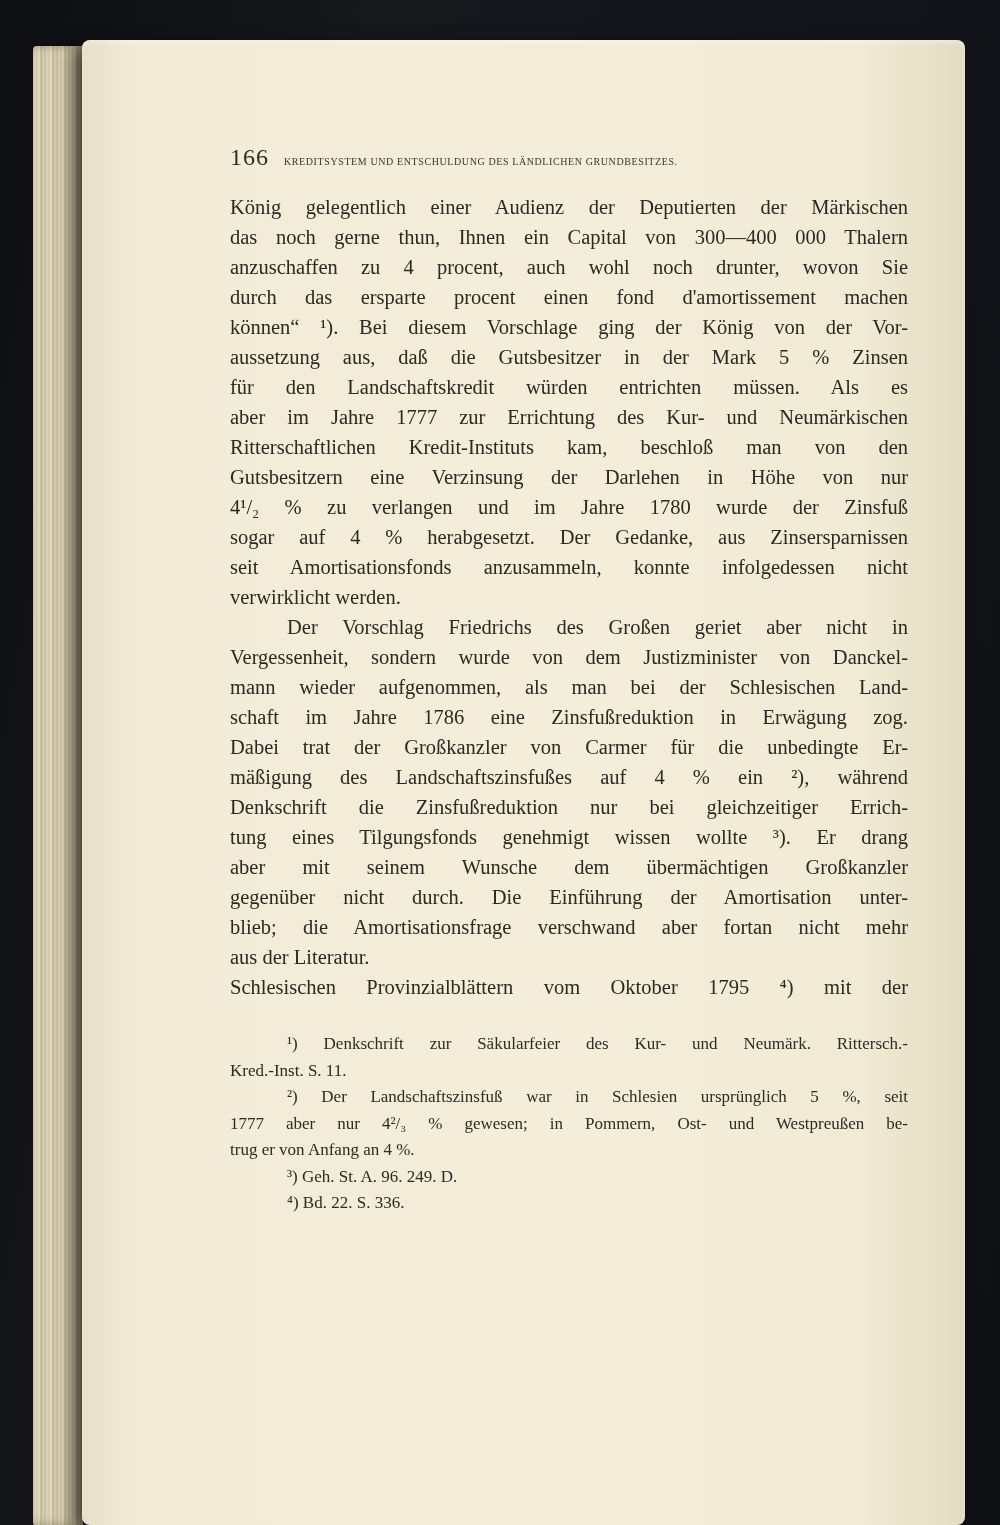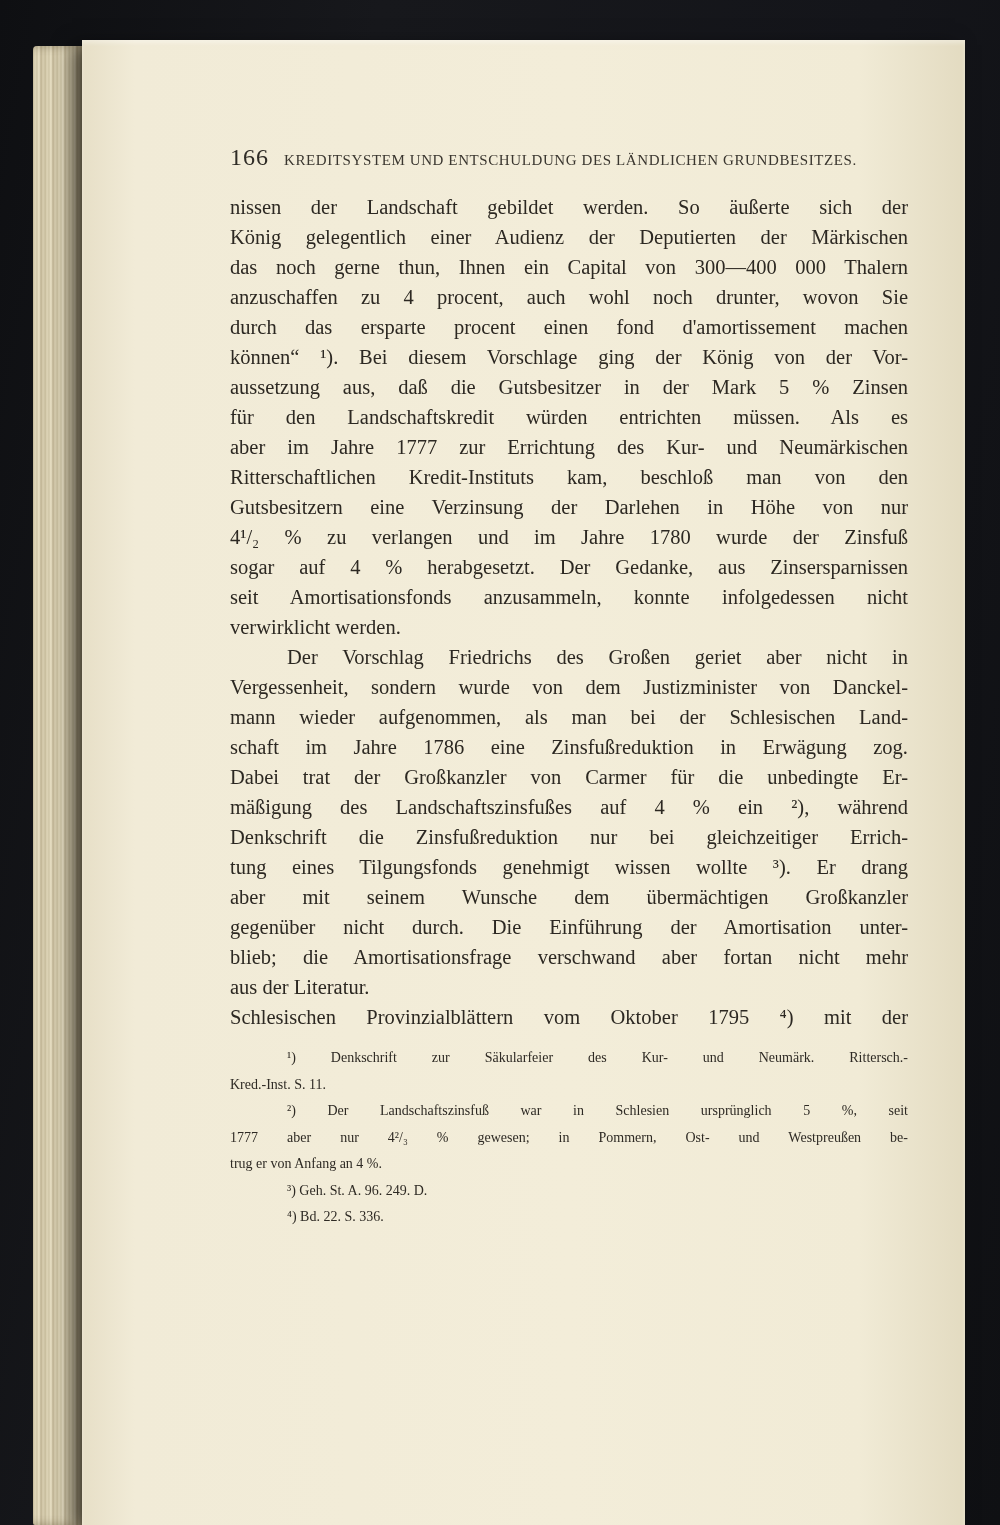--- a/index.html
+++ b/index.html
@@ -21,51 +21,51 @@
       #c3b897 0px, #e0d7ba 2px, #cfc5a6 4px, #ece4c9 6px,
       #bdb191 8px, #d9cfb1 10px, #c9bfa0 12px);
     box-shadow: inset -9px 0 10px rgba(55, 42, 18, 0.38);
     border-radius: 4px 0 0 2px;
   }
   
   .page {
     position: absolute; left: 82px; top: 40px; right: 35px; bottom: 0;
     background: linear-gradient(90deg, #e7dfc7 0%, #f1ebd7 6%, #f3edd9 55%, #f1ebd6 88%, #e3dbc1 100%);
     box-shadow: -10px 5px 18px rgba(0,0,0,0.5), inset 0 3px 4px rgba(255,255,255,0.35);
+    border-radius: 8px;
   }
   .content { position: absolute; left: 148px; top: 104px; width: 678px; }
 
   .running-header {
     display: flex; align-items: baseline; white-space: nowrap;
     margin-bottom: 21px; color: #34302a;
   }
   .page-num { font-size: 24px; letter-spacing: 1px; margin-right: 15px; color: #2f2c26; }
-  .header-title { font-size: 15px; letter-spacing: 0.6px; color: #3a362f; }
+  .header-title { font-size: 10px; letter-spacing: 0.6px; color: #3a362f; }
 
   .body-text { font-size: 20.5px; line-height: 30px; color: #2c2822; }
   .line { text-align: justify; text-align-last: justify; }
   .line.left { text-align-last: left; }
   .line.indent { padding-left: 57px; }
 
-  .footnotes { margin-top: 13px; font-size: 14px; line-height: 26.5px; color: #2e2a24; }
+  .footnotes { margin-top: 29px; font-size: 17px; line-height: 26.5px; color: #2e2a24; }
 </style>
 </head>
 <body>
 
 <div class="scan">
   <div class="page-edges"></div>
   <div class="page">
     <div class="content">
       <div class="running-header">
         <span class="page-num">166</span>
         <span class="header-title">KREDITSYSTEM UND ENTSCHULDUNG DES LÄNDLICHEN GRUNDBESITZES.</span>
       </div>
       <div class="body-text">
           <div class="paragraph">
-            <div class="line">nissen der Landschaft gebildet werden. So äußerte sich der</div>
             <div class="line">König gelegentlich einer Audienz der Deputierten der Märkischen</div>
             <div class="line">das noch gerne thun, Ihnen ein Capital von 300—400 000 Thalern</div>
             <div class="line">anzuschaffen zu 4 procent, auch wohl noch drunter, wovon Sie</div>
             <div class="line">durch das ersparte procent einen fond d'amortissement machen</div>
             <div class="line">können“ ¹). Bei diesem Vorschlage ging der König von der Vor-</div>
             <div class="line">aussetzung aus, daß die Gutsbesitzer in der Mark 5 % Zinsen</div>
             <div class="line">für den Landschaftskredit würden entrichten müssen. Als es</div>
             <div class="line">aber im Jahre 1777 zur Errichtung des Kur- und Neumärkischen</div>
             <div class="line">Ritterschaftlichen Kredit-Instituts kam, beschloß man von den</div>
             <div class="line">Gutsbesitzern eine Verzinsung der Darlehen in Höhe von nur</div>

